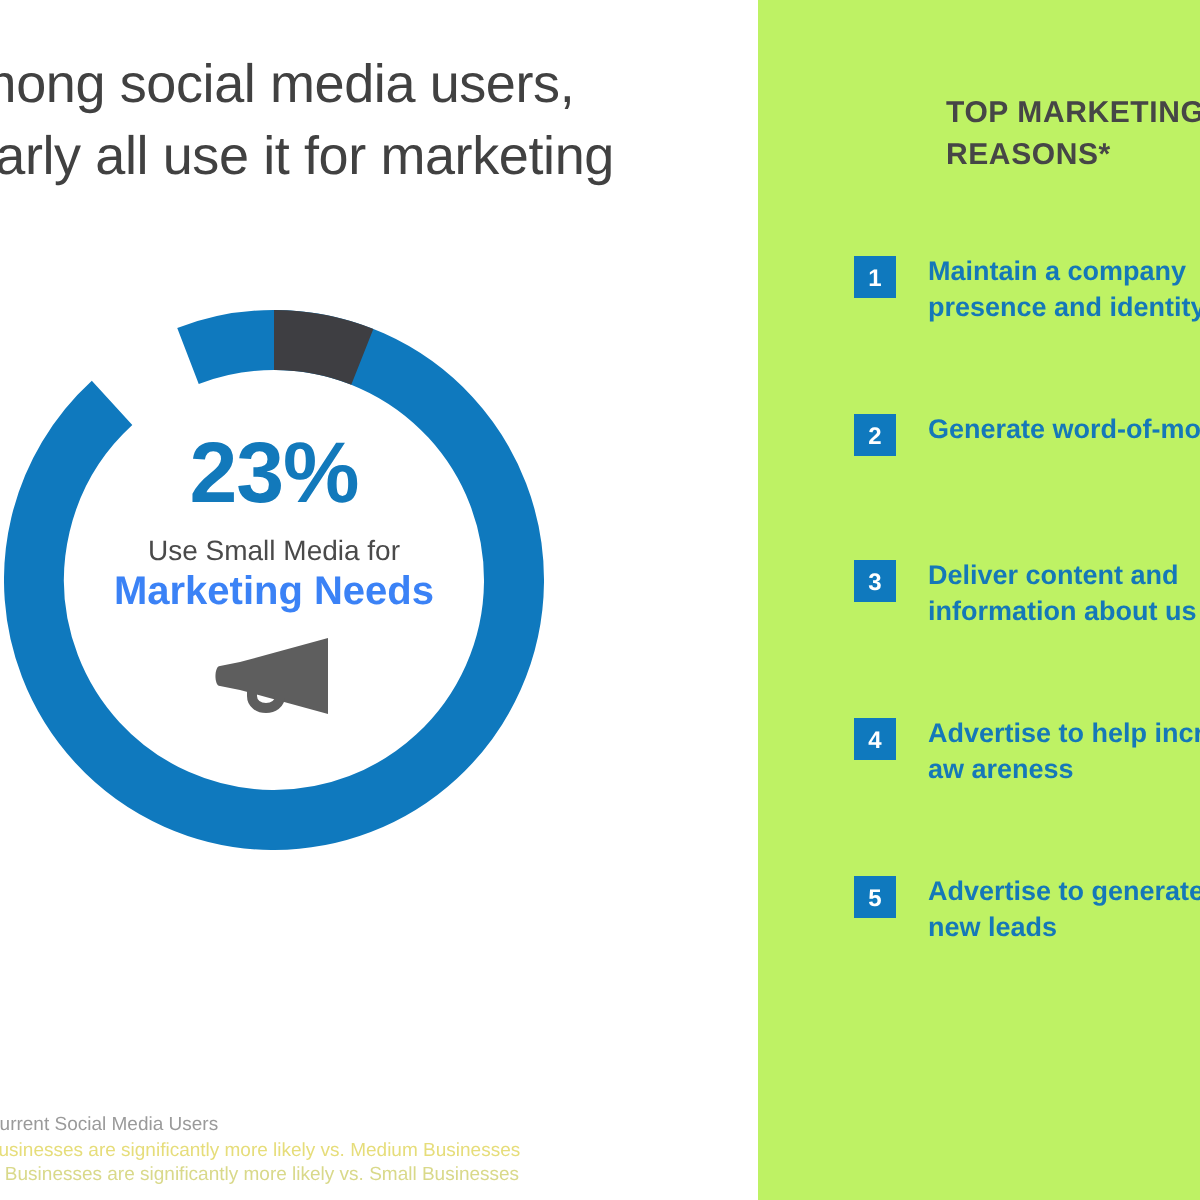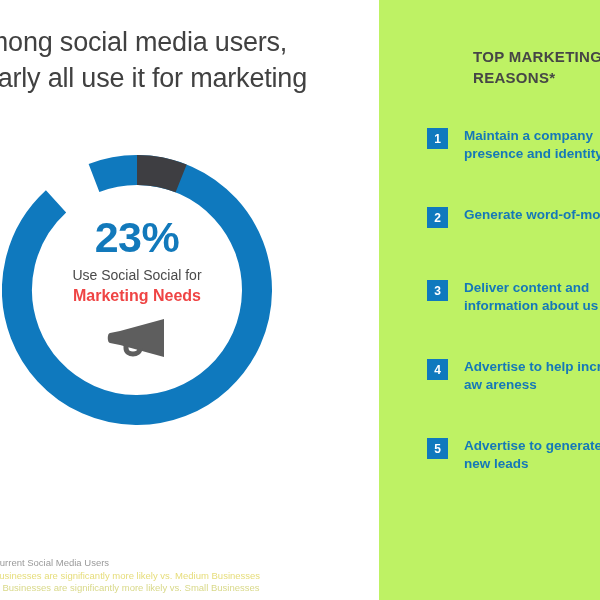--- a/index.html
+++ b/index.html
@@ -72,22 +72,22 @@
     letter-spacing: -0.5px;
   }
   #donut-sub1 {
     color: #4a4a4a;
     font-size: 14px;
     font-weight: 400;
     line-height: 20px;
     margin-top: 6px;
   }
   #donut-sub2 {
-    color: #ef4444;
-    font-size: 16px;
+    color: #3b82f6;
+    font-size: 20px;
     font-weight: 700;
     line-height: 20px;
     margin-top: 1px;
   }
   #megaphone-icon {
     margin-top: 11px;
   }
 
   
   #footnotes {
@@ -183,21 +183,21 @@
   <div id="donut-wrap">
     <svg id="donut-svg" width="270" height="270" viewBox="0 0 270 270">
 
       <circle cx="135" cy="135" r="120" fill="none" stroke="#0f79be" stroke-width="30" stroke-dasharray="708.8 45.2" transform="rotate(-111 135 135)"></circle>
 
       <circle cx="135" cy="135" r="120" fill="none" stroke="#3e3e42" stroke-width="30" stroke-dasharray="45.2 708.8" transform="rotate(-90 135 135)"></circle>
     </svg>
 
     <div id="donut-center">
       <div id="donut-pct">23%</div>
-      <div id="donut-sub1">Use Social Social for</div>
+      <div id="donut-sub1">Use Small Media for</div>
       <div id="donut-sub2">Marketing Needs</div>
       <div id="megaphone-icon">
         <svg width="62" height="42" viewBox="0 0 62 42">
           <path d="M14 14 L58 2 L58 40 L14 28 Z" fill="#5e5e5e"></path>
           <path d="M4 16 C1 16 1 26 4 26 L14 28 L14 14 Z" fill="#5e5e5e"></path>
           <path d="M20 28 L20 31 C20 39 34 39 34 31 L34 29" fill="none" stroke="#5e5e5e" stroke-width="5" stroke-linecap="butt"></path>
         </svg>
       </div>
     </div>
   </div>

